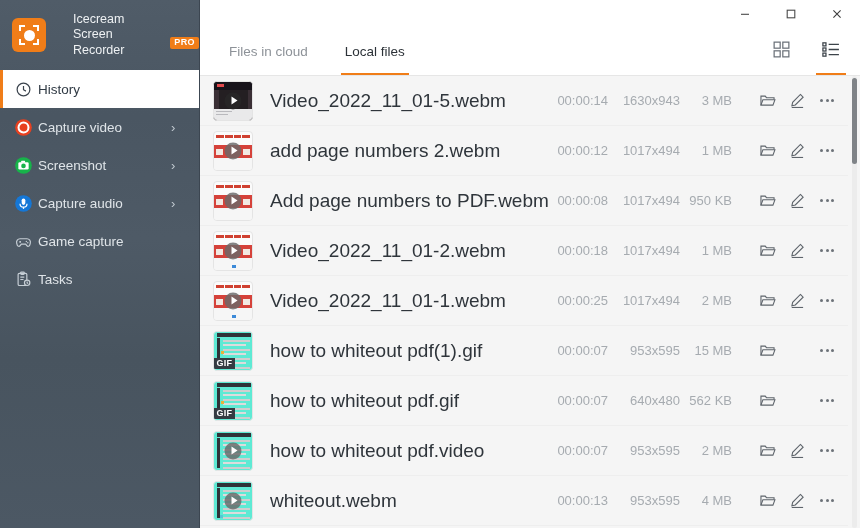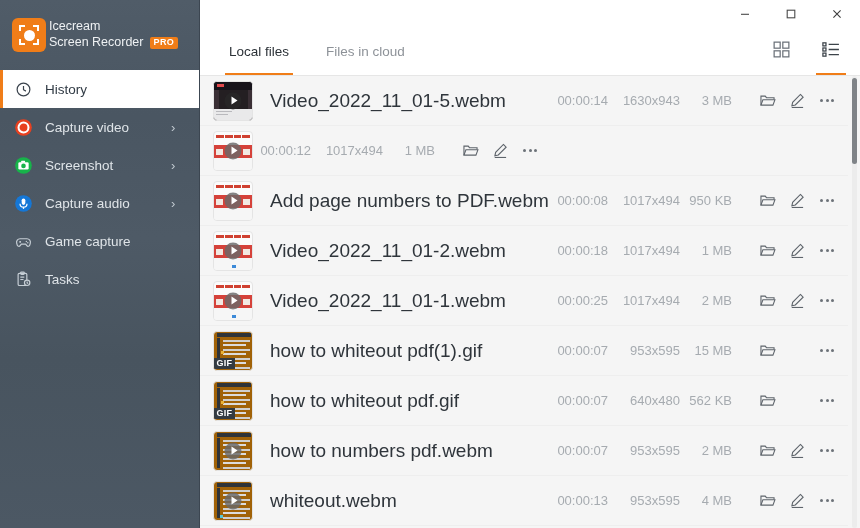--- a/index.html
+++ b/index.html
@@ -29,21 +29,21 @@
     display: flex;
     flex-direction: column;
     color: #e3e7ea;
     border-right: 1px solid #3c4651;
   }
   .brand {
     height: 70px;
     display: flex;
     align-items: center;
     padding-left: 12px;
-    gap: 3px;
+    gap: 27px;
     flex: 0 0 70px;
   }
   .brand-logo {
     width: 34px; height: 34px;
     border-radius: 6px;
     background: #f07d18;
     position: relative;
     flex: 0 0 34px;
   }
   .brand-logo .brk {
@@ -75,21 +75,21 @@
     padding: 1px 4px 1.5px; border-radius: 2px;
     letter-spacing: .4px; line-height: 1;
   }
 
   .nav { display: flex; flex-direction: column; padding-top: 0; }
   .nav-item {
     height: 38px;
     display: flex;
     align-items: center;
     padding-left: 14px;
-    gap: 12px;
+    gap: 5px;
     font-size: 13.5px;
     color: #dfe4e8;
     position: relative;
     cursor: default;
   }
   .nav-item.active {
     background: #ffffff;
     color: #303a44;
   }
   .nav-item.active::before {
@@ -251,21 +251,21 @@
   .th-pdf .foot {
     position: absolute; left: 0; right: 0; bottom: 0; height: 12px;
     background: #f6f6f6;
   }
   .th-pdf .blue {
     position: absolute; left: 18px; bottom: 2px; width: 4px; height: 3px;
     background: #3d8ad8;
   }
 
   
-  .th-doc { background: #a16207; }
+  .th-doc { background: #5eead4; }
   .th-doc .topbar {
     position: absolute; left: 3px; right: 1px; top: 1.5px; height: 4px;
     background: #2e3338;
   }
   .th-doc .lcol {
     position: absolute; left: 3px; top: 6px; bottom: 2px; width: 2.5px;
     background: #2e3338;
   }
   .th-doc .lines {
     position: absolute; left: 9px; right: 2px; top: 8px; bottom: 2px;
@@ -476,25 +476,25 @@
           </svg>
       </div>
       <div class="win-btn">
         <svg width="12" height="12" viewBox="0 0 12 12">
             <path d="M2.4 2.4l7.2 7.2M9.6 2.4l-7.2 7.2" stroke="#3c3c3c" stroke-width="1.1"></path>
           </svg>
       </div>
     </div>
 
     <div class="tabsbar">
+      <div class="tab">
+        <span>Files in cloud</span>
+      </div>
       <div class="tab active">
         <span>Local files</span>
-      </div>
-      <div class="tab">
-        <span>Files in cloud</span>
       </div>
 
       <div class="view-toggles">
         <div class="vtog">
           <span>
             <svg width="17" height="17" viewBox="0 0 18 18" fill="none" stroke="#6a7078" stroke-width="1.3">
               <rect x="1.2" y="1.2" width="6.4" height="6.4"></rect>
               <rect x="10.4" y="1.2" width="6.4" height="6.4"></rect>
               <rect x="1.2" y="10.4" width="6.4" height="6.4"></rect>
               <rect x="10.4" y="10.4" width="6.4" height="6.4"></rect>
@@ -565,20 +565,21 @@
               <i></i>
               <i></i>
               <i></i>
             </div>
           <div class="band"></div>
             <div class="foot"></div>
           <div class="play lightbg">
               <i></i>
             </div>
         </div>
+        <div class="fname">add page numbers 2.webm</div>
         <div class="meta m-dur">00:00:12</div>
         <div class="meta m-res">1017x494</div>
         <div class="meta m-size">1 MB</div>
         <div class="actions">
           <div class="act">
             <svg width="17" height="17" viewBox="0 0 20 20" fill="none" stroke="#5e646b" stroke-width="1.3">
               <path d="M2.3 15.4V4.8h5l1.5 1.9h8.9v2"></path>
                 <path d="M2.3 15.4l2.3-6.2h14.1l-2.3 6.2z"></path>
             </svg>
           </div>
@@ -809,21 +810,21 @@
               <i></i>
               <i></i>
               <i></i>
               <i></i>
               <i></i>
             </div>
           <div class="play lightbg">
               <i></i>
             </div>
         </div>
-        <div class="fname">how to numbers pdf.webm</div>
+        <div class="fname">how to whiteout pdf.video</div>
         <div class="meta m-dur">00:00:07</div>
         <div class="meta m-res">953x595</div>
         <div class="meta m-size">2 MB</div>
         <div class="actions">
           <div class="act">
             <svg width="17" height="17" viewBox="0 0 20 20" fill="none" stroke="#5e646b" stroke-width="1.3">
               <path d="M2.3 15.4V4.8h5l1.5 1.9h8.9v2"></path>
                 <path d="M2.3 15.4l2.3-6.2h14.1l-2.3 6.2z"></path>
             </svg>
           </div>

